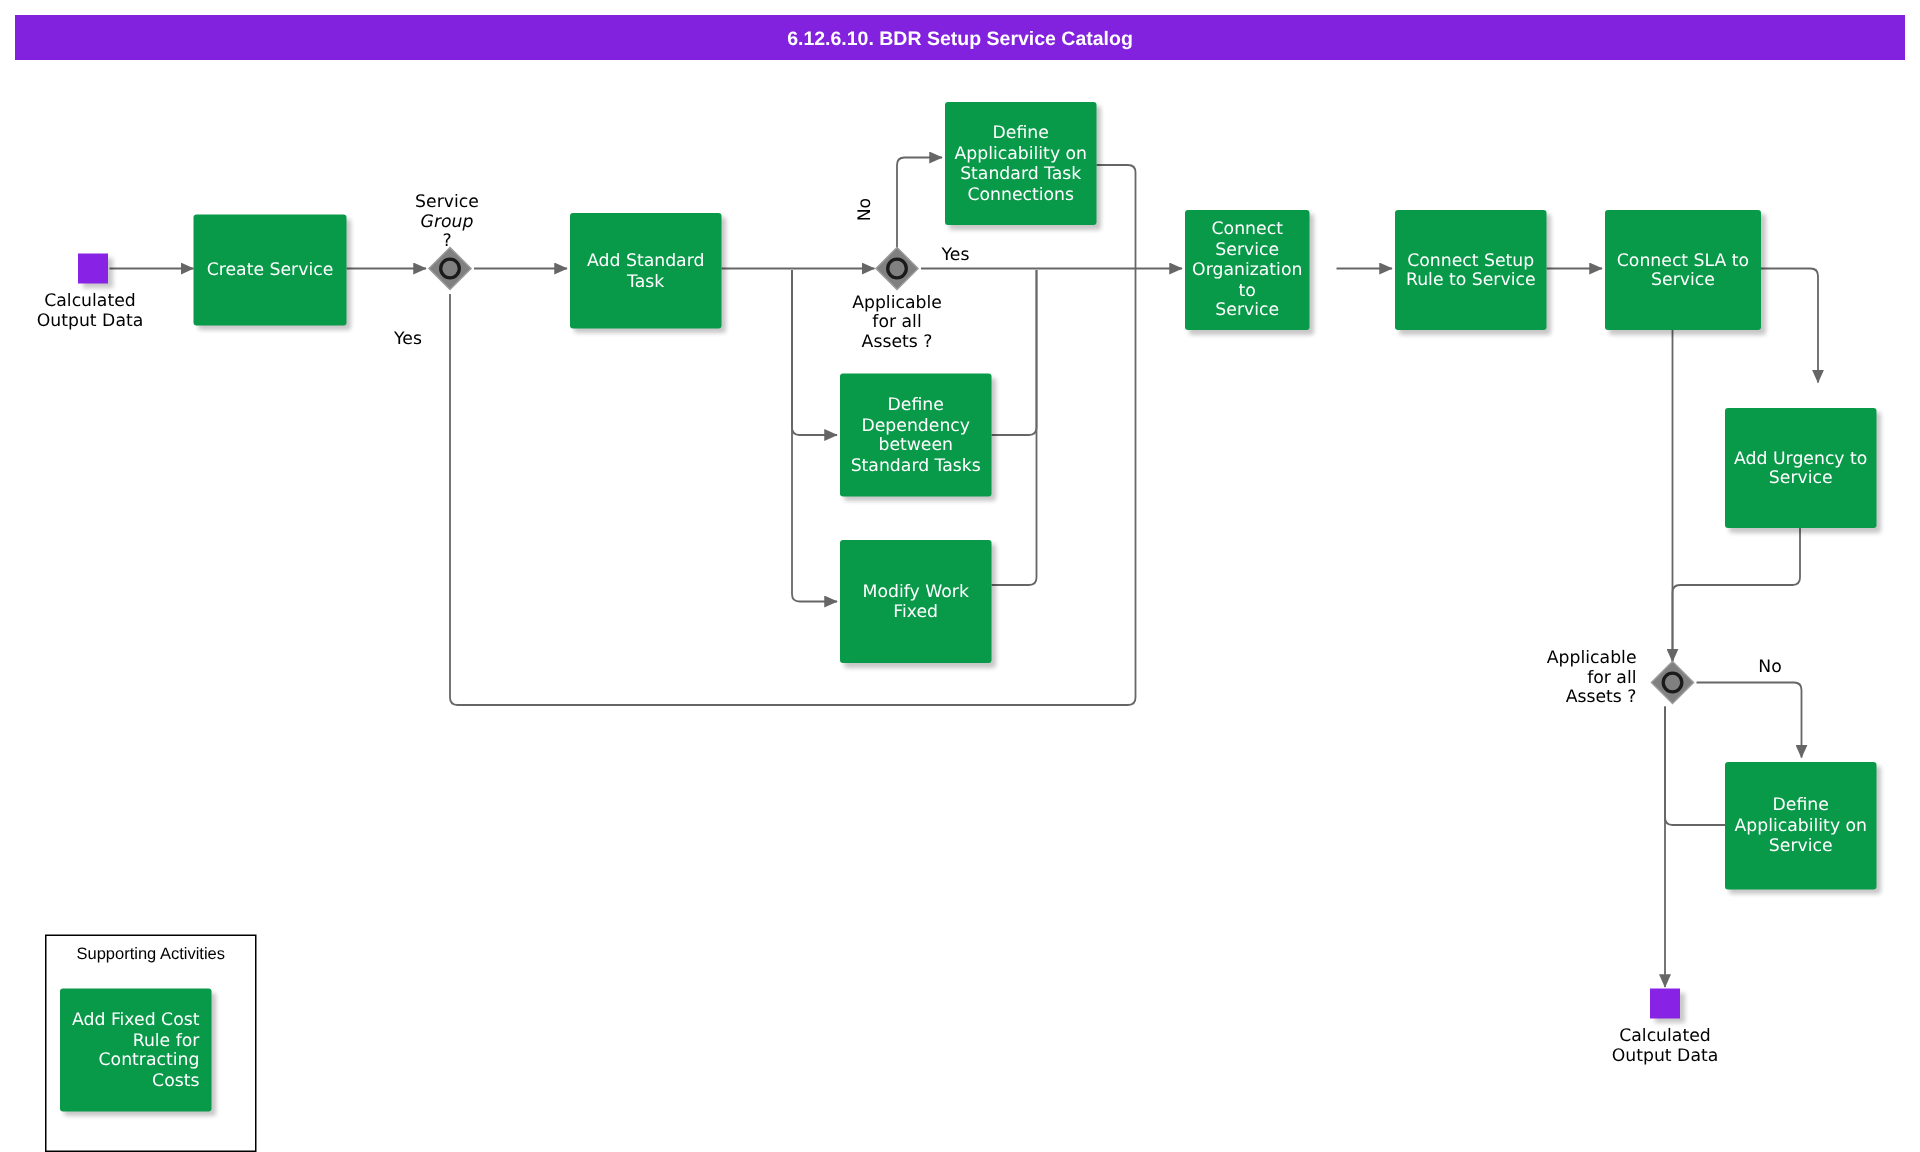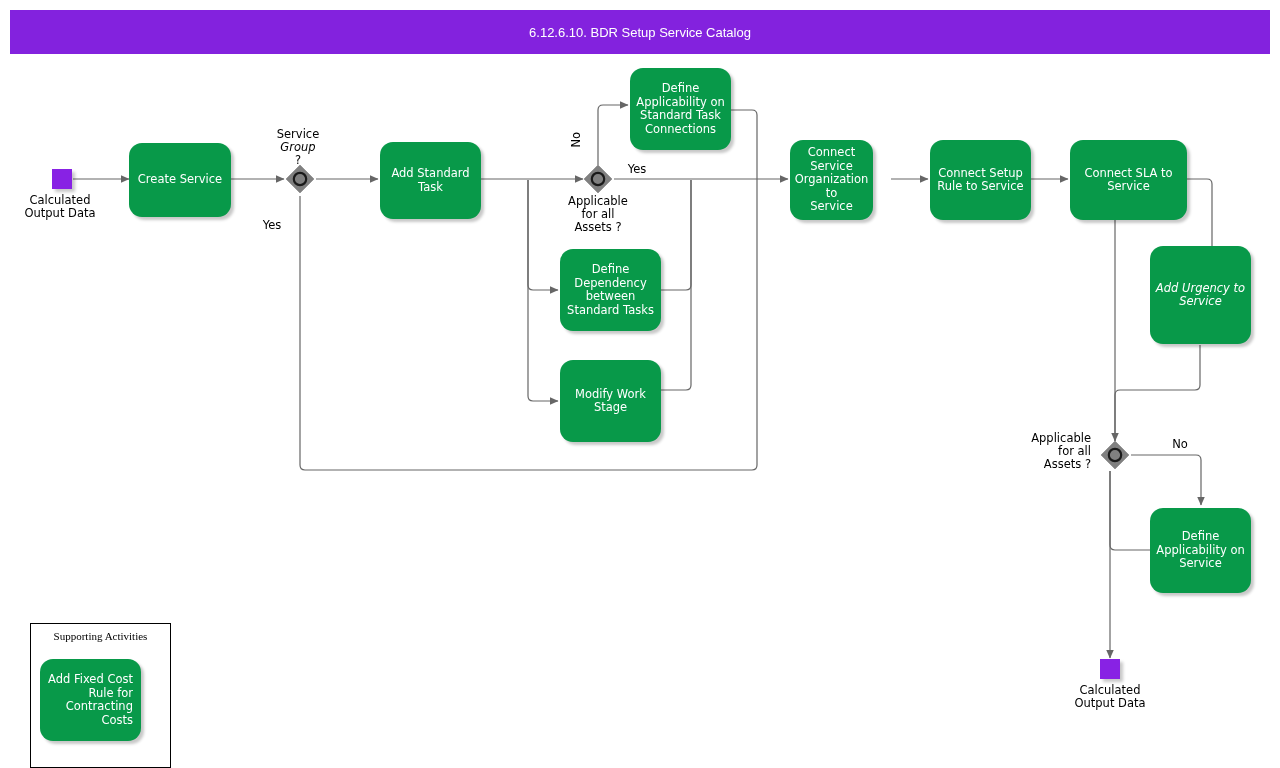--- a/index.html
+++ b/index.html
@@ -21,25 +21,25 @@
     height: 768px;
     background: #ffffff;
   }
 
   
   .titlebar {
     position: absolute;
     left: 10px;
     top: 10px;
     width: 1260px;
-    height: 44px;
+    height: 30px;
     background: #8322de;
     color: #ffffff;
     font-size: 13px;
-    font-weight: normal;
+    font-weight: bold;
     font-family: "Liberation Sans", sans-serif;
     display: flex;
     align-items: center;
     justify-content: center;
     letter-spacing: 0px;
   }
 
   
   #edges {
     position: absolute;
@@ -47,21 +47,21 @@
     top: 0;
     width: 1280px;
     height: 768px;
     pointer-events: none;
   }
 
   
   .task {
     position: absolute;
     background: #089949;
-    border-radius: 13px;
+    border-radius: 2px;
     box-shadow: 3px 3px 3px rgba(0,0,0,0.22);
     color: #ffffff;
     font-family: "DejaVu Sans", sans-serif;
     font-size: 11.5px;
     line-height: 13.5px;
     display: flex;
     align-items: center;
     justify-content: center;
     text-align: center;
     box-sizing: border-box;
@@ -107,21 +107,21 @@
     border: 1.5px solid #000000;
     background: #ffffff;
     box-sizing: border-box;
   }
   .group-title {
     position: absolute;
     left: 30px;
     top: 630px;
     width: 141px;
     text-align: center;
-    font-family: Liberation Serif, serif;
+    font-family: Liberation Sans, sans-serif;
     font-size: 11px;
     color: #000000;
   }
 </style>
 </head>
 <body>
 
 <div id="canvas">
 
   <div class="titlebar">6.12.6.10. BDR Setup Service Catalog</div>
@@ -196,33 +196,33 @@
 Applicability on
 Standard Task
 Connections</div>
 
   <div class="task" style="left: 560px; top: 249px; width: 101px; height: 82px; white-space: pre-line;">Define
 Dependency
 between
 Standard Tasks</div>
 
   <div class="task" style="left: 560px; top: 360px; width: 101px; height: 82px; white-space: pre-line;">Modify Work
-Stage</div>
+Fixed</div>
 
   <div class="task" style="left: 790px; top: 140px; width: 83px; height: 80px; white-space: pre-line;">Connect Service
 Organization to
 Service</div>
 
   <div class="task" style="left: 930px; top: 140px; width: 101px; height: 80px; white-space: pre-line;">Connect Setup
 Rule to Service</div>
 
-  <div class="task" style="left: 1070px; top: 140px; width: 117px; height: 80px; white-space: pre-line;">Connect SLA to
-Service</div>
-
-  <div class="task" style="left: 1150px; top: 246px; width: 101px; height: 98px; white-space: pre-line; font-style: italic;">Add Urgency to
+  <div class="task" style="left: 1070px; top: 140px; width: 104px; height: 80px; white-space: pre-line;">Connect SLA to
+Service</div>
+
+  <div class="task" style="left: 1150px; top: 272px; width: 101px; height: 80px; white-space: pre-line;">Add Urgency to
 Service</div>
 
   <div class="task" style="left: 1150px; top: 508px; width: 101px; height: 85px; white-space: pre-line;">Define
 Applicability on
 Service</div>
 
   <svg class="gateway" style="left:285px; top:164px;" viewBox="0 0 30 30" xmlns="http://www.w3.org/2000/svg">
     <polygon points="15,1 29,15 15,29 1,15" fill="#808080" stroke="#9a9a9a" stroke-width="1"></polygon>
     <circle cx="15" cy="15" r="6.2" fill="none" stroke="#1a1a1a" stroke-width="2.2"></circle>
   </svg>

